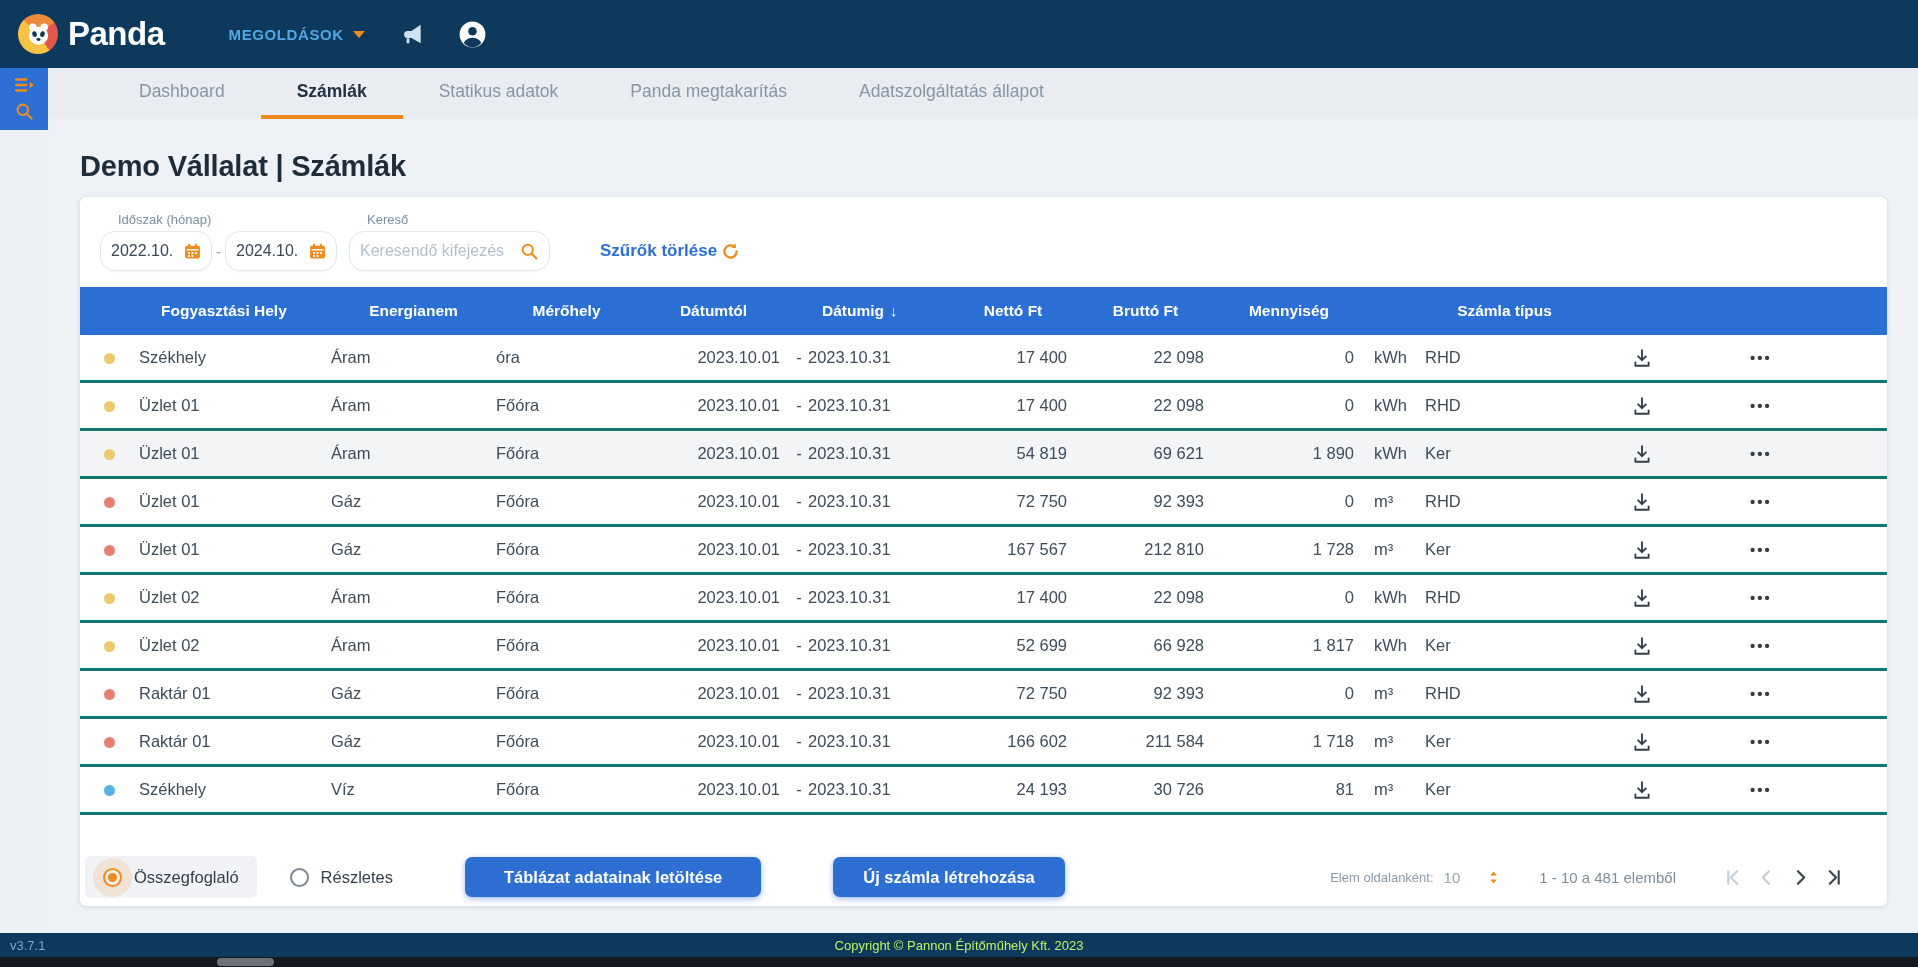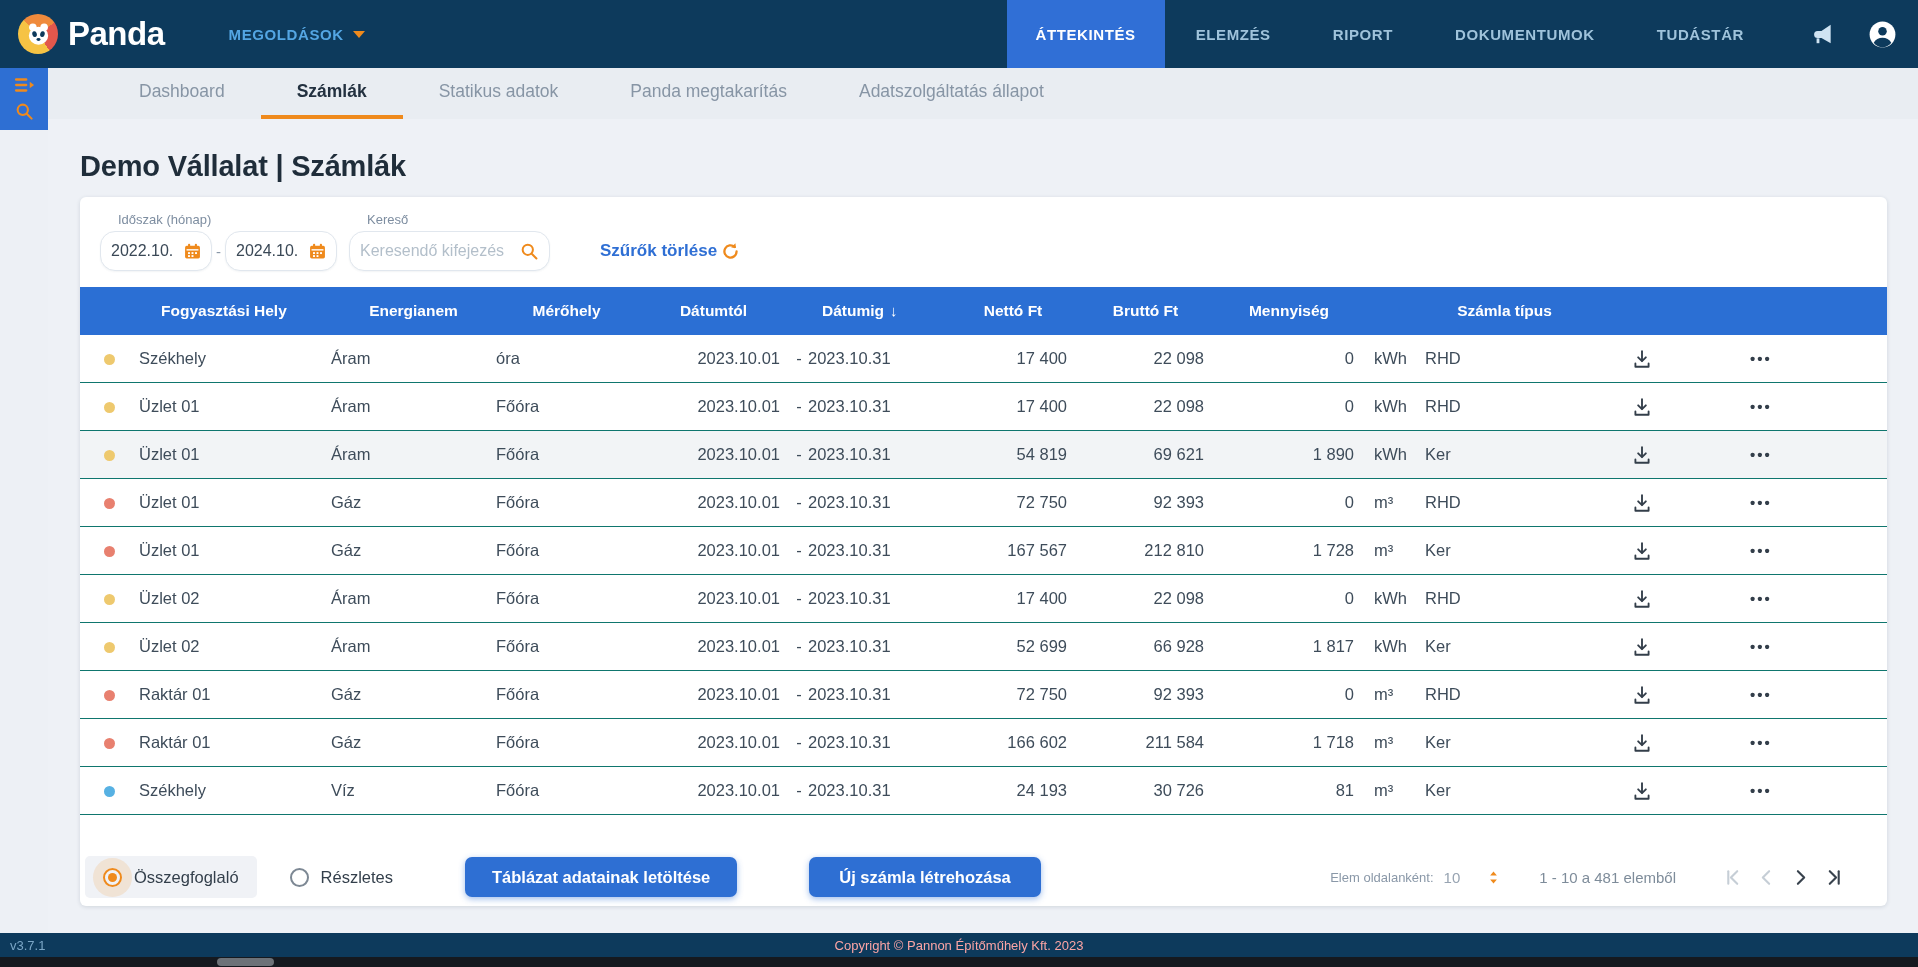--- a/index.html
+++ b/index.html
@@ -53,54 +53,54 @@
 .clear-link{display:flex;align-items:center;gap:4px;margin:0 0 10px 50px;color:#2f6fd4;font-size:17px;font-weight:bold;cursor:pointer}
 
 
 .table{margin-top:16px}
 .grid-cols{display:grid;grid-template-columns:59px 192px 165px 141px 153px 18px 141px 128px 137px 150px 61px 159px 116px 122px 65px}
 .thead{height:48px;background:#2b6fd4;align-items:center;color:#fff;font-size:15.5px;font-weight:bold}
 .th{text-align:center;white-space:nowrap}
 .th.h-site{text-align:left;padding-left:22px}
 .th.h-to{text-align:left;padding-left:14px}
 .sort-arrow{font-size:15px;margin-left:6px;font-weight:bold}
-.trow{height:48px;align-items:center;border-bottom:1px solid #0f766e;font-size:16.5px;color:#3e4c5a;background:#fff;cursor:pointer}
+.trow{height:48px;align-items:center;border-bottom:3px solid #0f766e;font-size:16.5px;color:#3e4c5a;background:#fff;cursor:pointer}
 .trow.shaded{background:#f2f4f6}
 .cell{white-space:nowrap}
 .c-right{text-align:right;padding-right:10px}
 .c-center{text-align:center}
 .cell.unit{padding-left:10px}
 .dot{display:inline-block;width:11px;height:11px;border-radius:50%;vertical-align:middle}
 .more{font-size:15px;font-weight:bold;letter-spacing:2px;color:#333e4a}
 .dl-icon{vertical-align:middle}
 
 
 .card-footer{position:absolute;left:5px;right:42px;bottom:8px;height:42px;display:flex;align-items:center}
 .radio-opt{display:flex;align-items:center;height:42px;padding:0 18px;cursor:pointer}
 .radio-opt.selected-bg{background:#f0f2f6;border-radius:5px}
 .radio{width:19px;height:19px;border:2.5px solid #7d8894;border-radius:50%;position:relative;flex:none}
 .radio.selected{border-color:#ef8a1c;box-shadow:0 0 0 10px rgba(239,140,30,.15)}
 .radio.selected::after{content:"";position:absolute;inset:3px;background:#ef8a1c;border-radius:50%}
 .radio-label{margin-left:12px;font-size:16.5px;color:#333f4b}
 .radio-opt.plain{margin-left:15px}
 .btn{height:40px;border:0;border-radius:7px;background:#2e6fd3;color:#fff;font-family:"Liberation Sans","DejaVu Sans",sans-serif;font-size:16.5px;font-weight:bold;cursor:pointer;box-shadow:0 2px 6px rgba(46,111,211,.45)}
-.btn-download{margin-left:54px;padding:0 27px}
+.btn-download{margin-left:54px;padding:0 39px}
 .btn-new{margin-left:72px;padding:0 30px}
 .pagination{margin-left:auto;display:flex;align-items:center}
 .pp-label{font-size:13px;color:#8a98a8}
 .pp-value{font-size:15px;color:#98a4b2;margin-left:10px}
 .pp-unfold{margin-left:26px}
 .pp-range{font-size:15px;color:#7e8c9a;margin-left:38px}
 .pager{display:flex;align-items:center;gap:13px;margin-left:46px}
 .pg-btn{cursor:pointer;display:flex;align-items:center}
 
 
 .bottombar{position:absolute;left:0;right:0;bottom:10px;height:24px;background:#0d3a5c;display:flex;align-items:center;z-index:7}
 .version{position:absolute;left:10px;color:#7ba6c6;font-size:13px}
-.copyright{margin:0 auto;color:#fca5a5;font-size:13px}
+.copyright{margin:0 auto;color:#bef264;font-size:13px}
 .scrollstrip{position:absolute;left:0;right:0;bottom:0;height:10px;background:#15191f;z-index:7}
 .scroll-thumb{position:absolute;left:217px;top:1px;width:57px;height:8px;border-radius:4px;background:#6d7278;cursor:pointer}
 </style>
 </head>
 <body>
 
 <div id="app">
 
   <header class="topnav">
     <div class="logo">
@@ -113,27 +113,20 @@
           <ellipse cx="15.5" cy="11.6" rx="2" ry="2.6" fill="#0d3a5c" transform="rotate(15 15.5 11.6)"></ellipse>
           <ellipse cx="12" cy="16.4" rx="1.8" ry="1.3" fill="#0d3a5c"></ellipse>
         </svg>
       </div>
       <div class="logo-name">Panda</div>
     </div>
     <div class="solutions">
       <span>MEGOLDÁSOK</span>
       <span class="caret-down"></span>
     </div>
-    <nav class="nav-items">
-        <div class="nav-item active">ÁTTEKINTÉS</div>
-        <div class="nav-item">ELEMZÉS</div>
-        <div class="nav-item">RIPORT</div>
-        <div class="nav-item">DOKUMENTUMOK</div>
-        <div class="nav-item">TUDÁSTÁR</div>
-      </nav>
     <div class="nav-icons">
       <span class="icon-btn">
         <svg viewBox="0 0 24 24" width="26" height="26">
             <path d="M20 3.5v17l-8.5-4.7H8a3.3 3.3 0 0 1 0-6.6h3.5L20 3.5z" fill="#cfe3f2"></path>
             <path d="M7 16v4.5h2.6V16z" fill="#cfe3f2"></path>
           </svg>
       </span>
       <span class="icon-btn">
         <svg viewBox="0 0 24 24" width="31" height="31">
             <circle cx="12" cy="12" r="10" fill="#fff"></circle>

